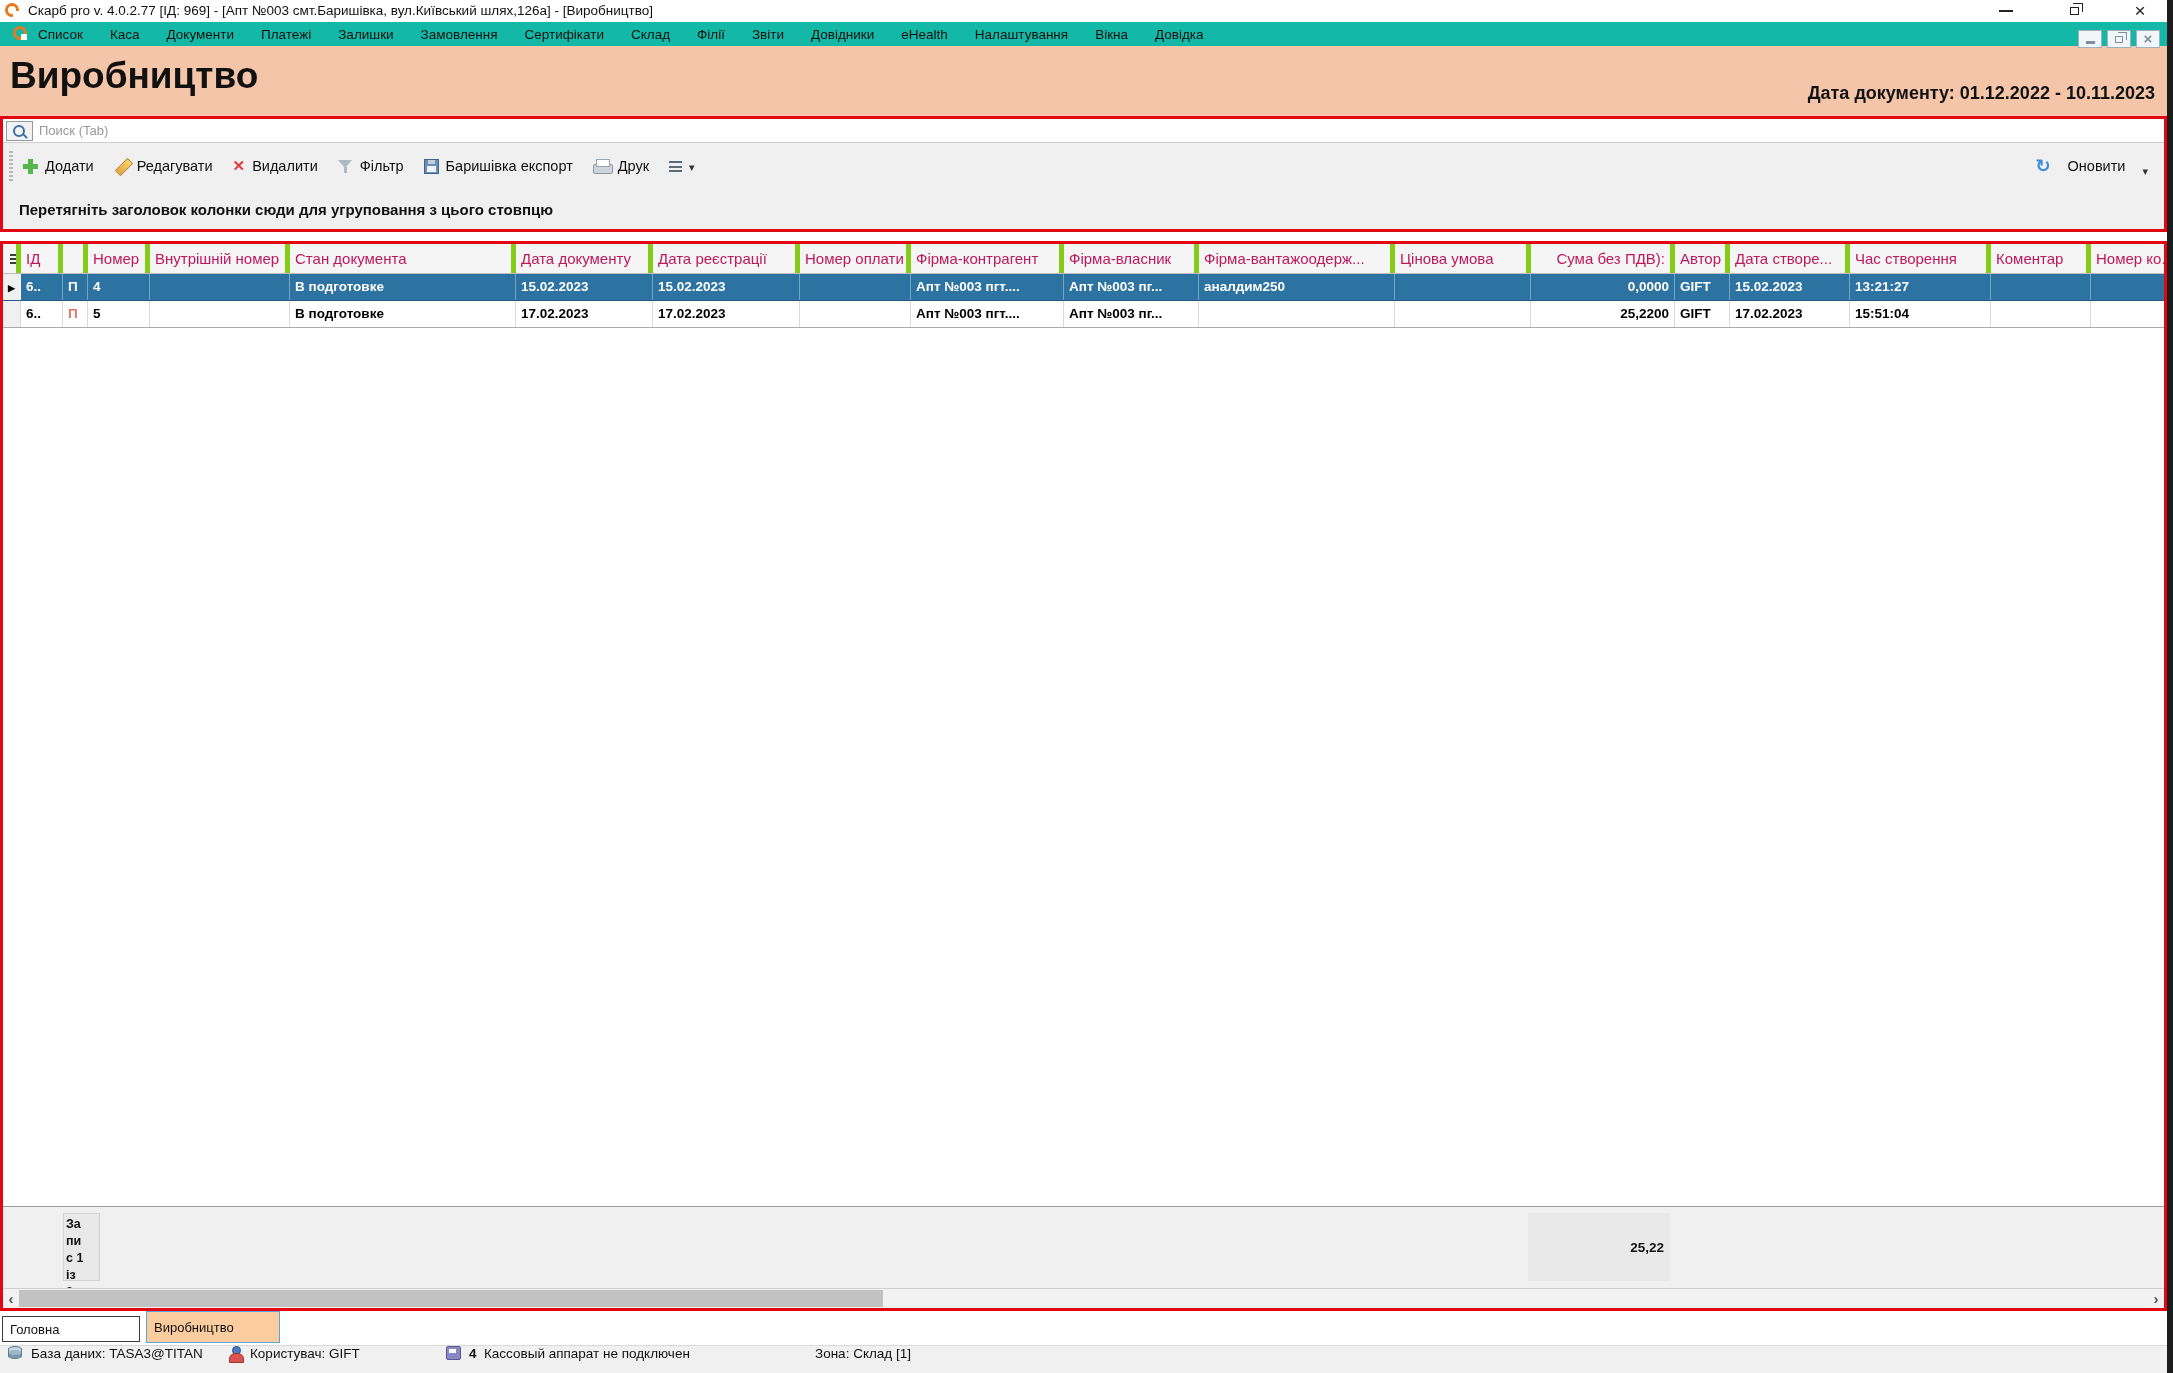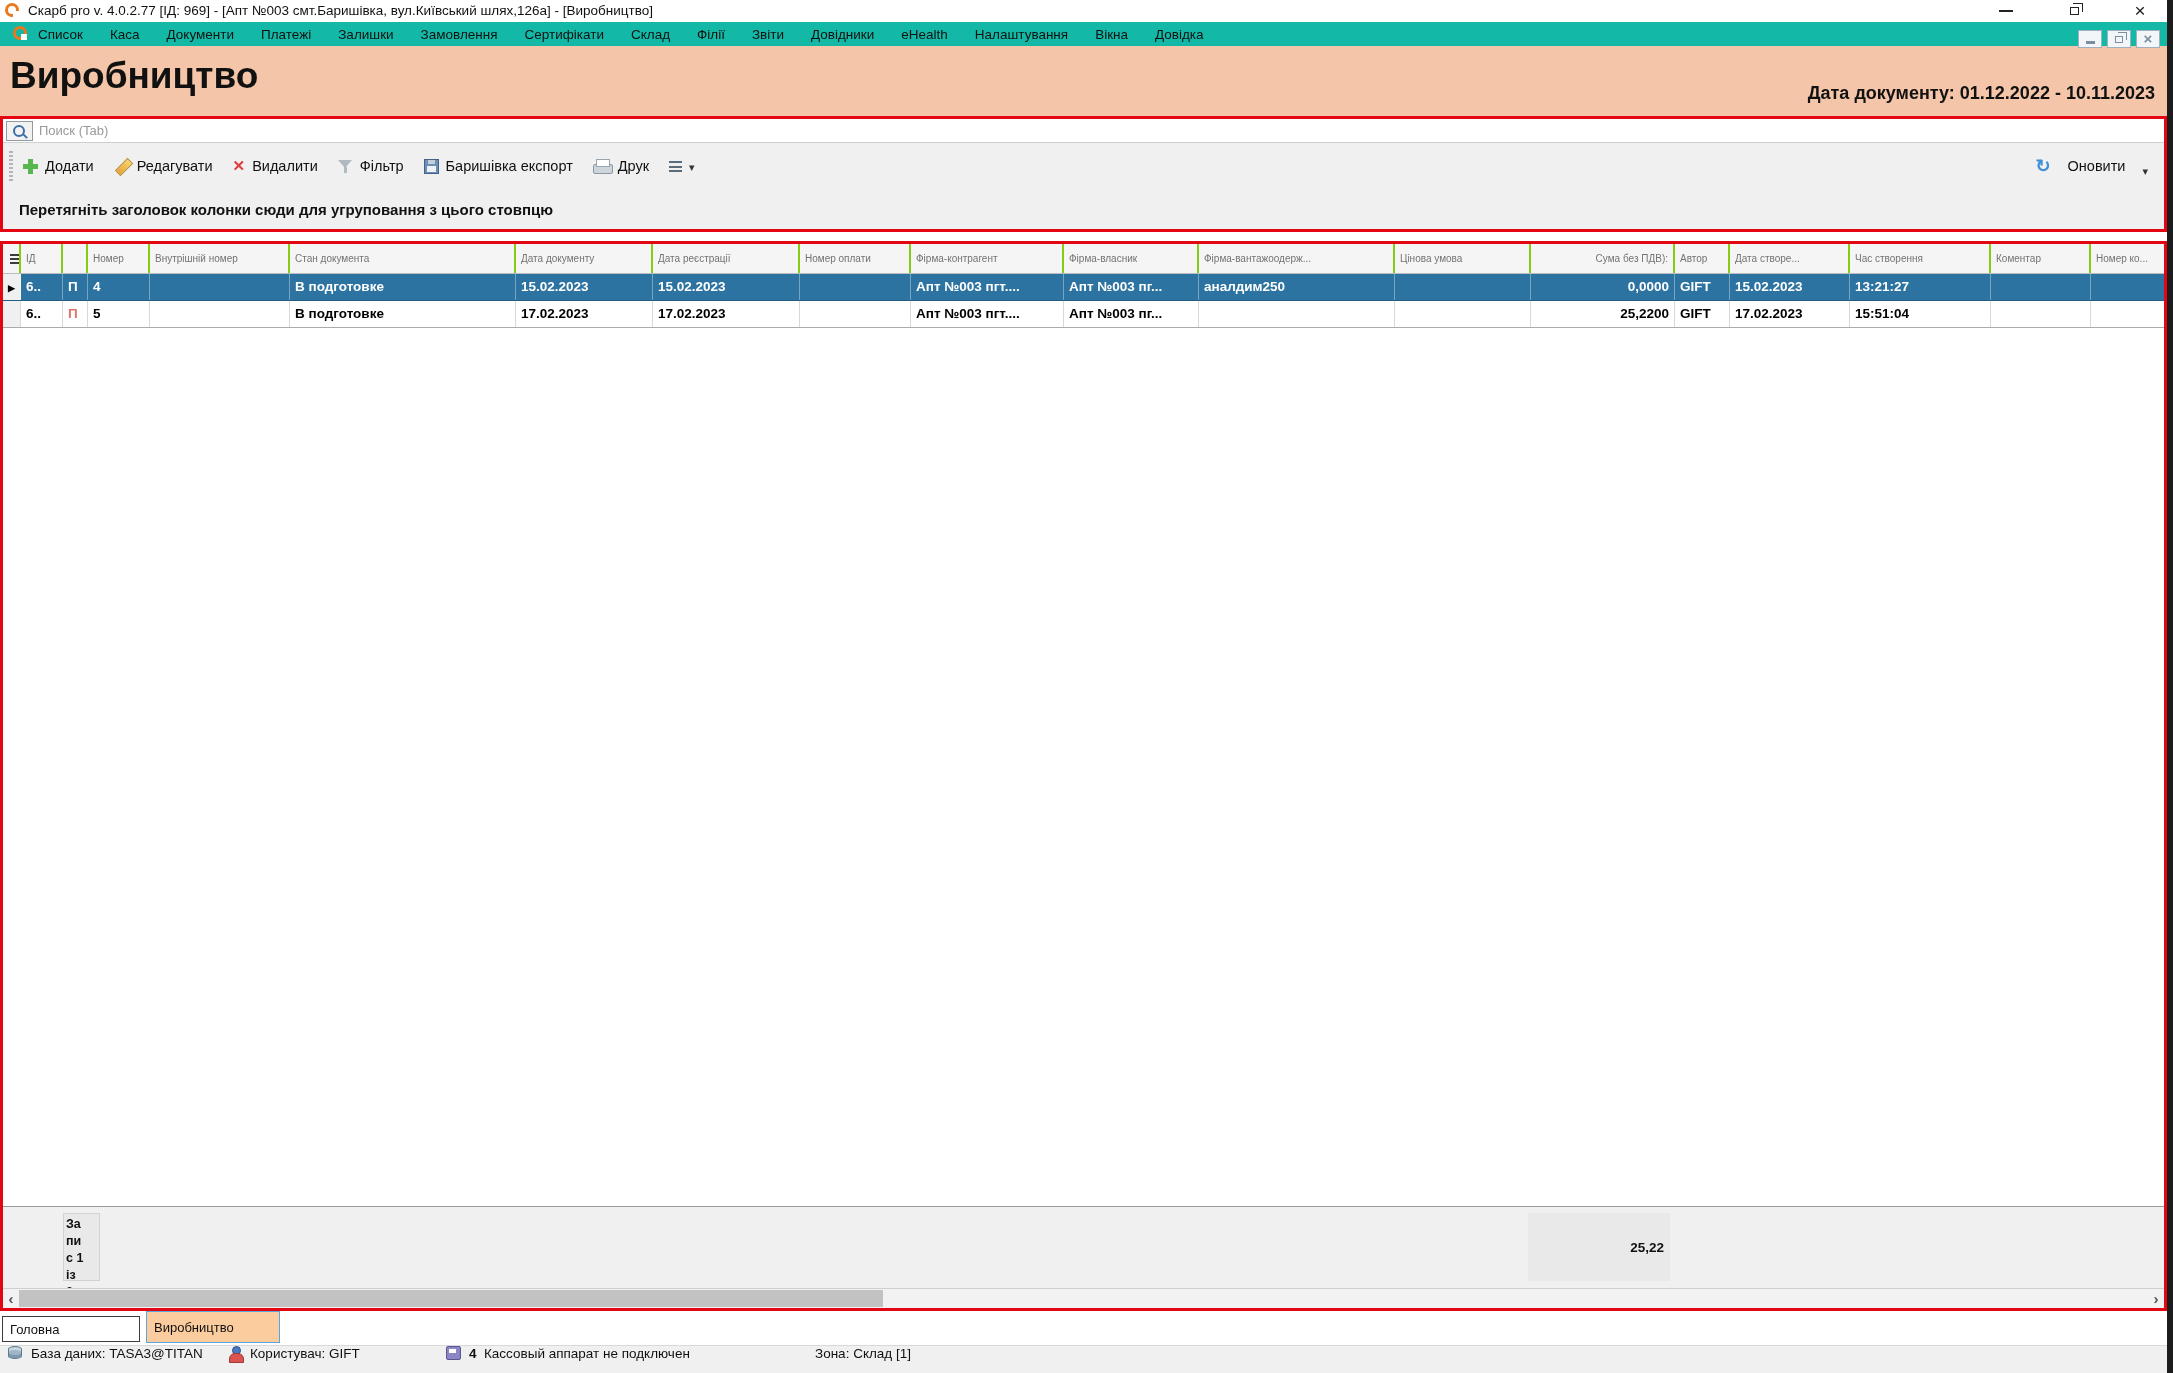--- a/index.html
+++ b/index.html
@@ -72,21 +72,21 @@
   .icon-print::after { content:""; position:absolute; left:3px; top:0; width:12px; height:6px; background:#fff; border:1px solid #9aa5ae; }
   .icon-list { width:13px; height:11px; background:repeating-linear-gradient(180deg,#5a6b7a 0 2px,transparent 2px 4.5px); }
   .caret::before { content:"\25BE"; font-size:11px; color:#333; }
   .icon-refresh::before { content:"\21BB"; color:#3f8fd6; font-weight:bold; font-size:18px; }
 
   
   .groupbar { height:40px; background:#f0f0f0; display:flex; align-items:center; padding-left:16px; font-size:15px; font-weight:bold; }
 
   
   .grid-header { height:30px; display:flex; background:#f5f5f5; border-bottom:1px solid #bcbcbc; overflow:hidden; }
-  .hcell { border-right:2px solid #84cc16; font-size:10px; color:#737373; line-height:29px; padding:0 5px;
+  .hcell { border-right:5px solid #84cc16; font-size:15px; color:#be185d; line-height:29px; padding:0 5px;
            white-space:nowrap; overflow:hidden; flex:0 0 auto; }
   .row { height:27px; display:flex; overflow:hidden; }
   .cell { border-right:1px solid #d9d9d9; font-size:13.5px; font-weight:bold; line-height:26px; padding:0 5px;
           white-space:nowrap; overflow:hidden; flex:0 0 auto; }
   .row-sel { background:#2d73a1; color:#fff; border-bottom:1px solid #245d84; }
   .row-sel .cell { border-right:1px solid rgba(255,255,255,.35); }
   .row-plain { background:#fff; color:#000; border-bottom:1px solid #ababab; }
   .ind-cell { background:#f0f0f0 !important; color:#000; display:flex; align-items:center; justify-content:center; padding:0; }
   .ind-arrow::before { content:"\25B6"; font-size:9px; color:#000; }
   .p-red { color:#e4736b; }

